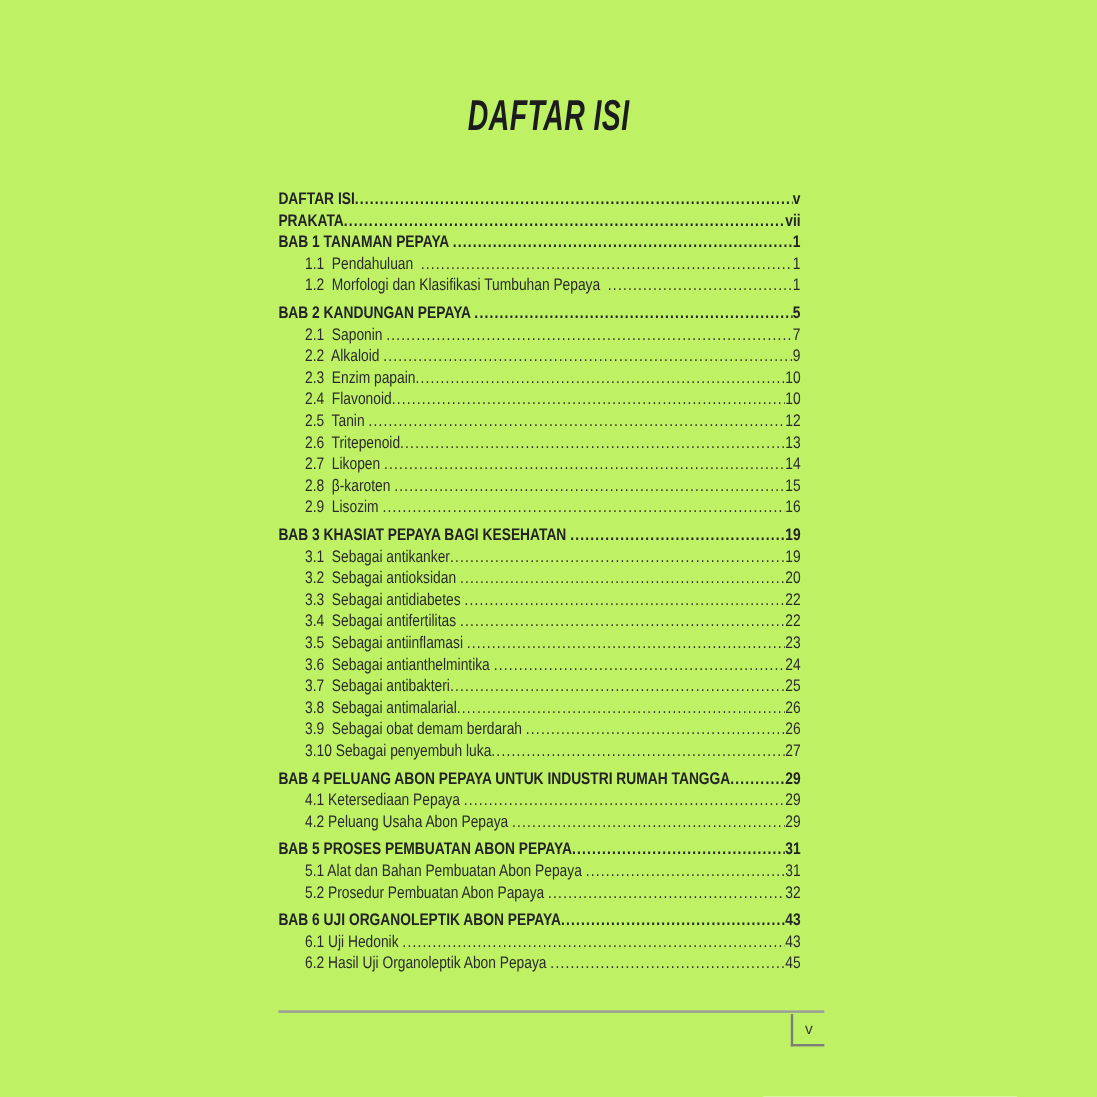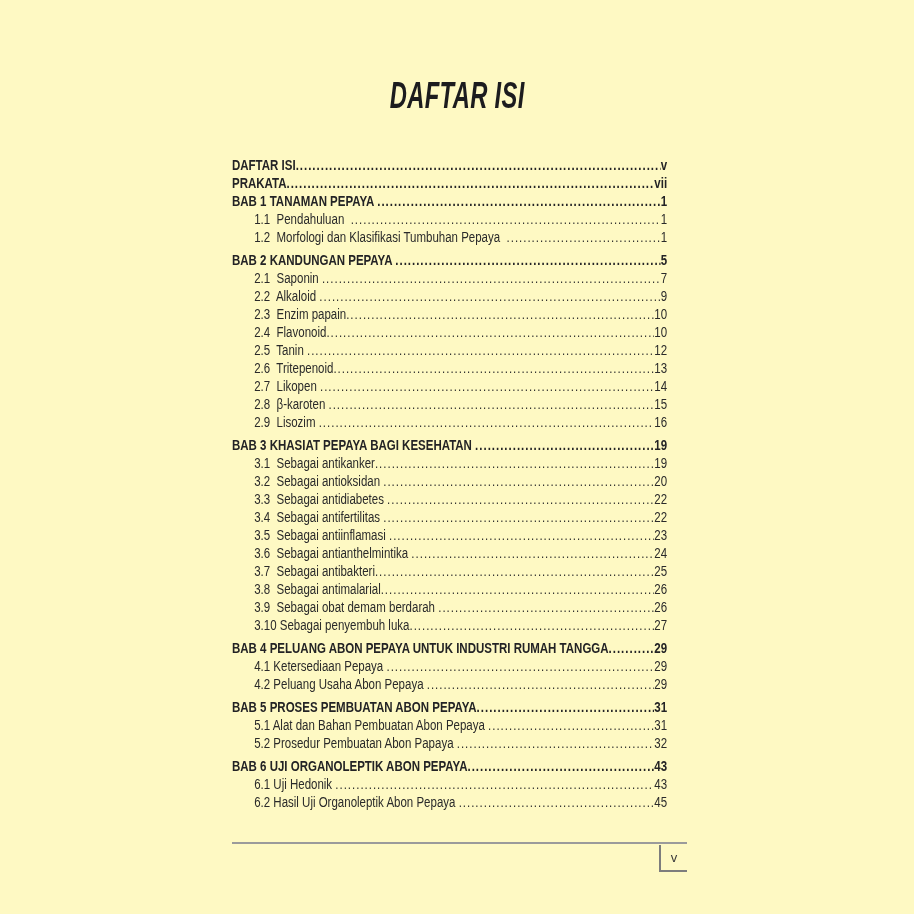--- a/index.html
+++ b/index.html
@@ -11,21 +11,21 @@
     width: 914px;
     height: 914px;
     font-family: "Liberation Sans", sans-serif;
     color: #262626;
     overflow: hidden;
   }
   .page {
     position: relative;
     width: 914px;
     height: 914px;
-    background: #fef9c3;
+    background: #bef264;
   }
   
   .title {
     position: absolute;
     top: 77px;
     left: 0;
     width: 914px;
     margin: 0;
     text-align: center;
     font-size: 36px;

